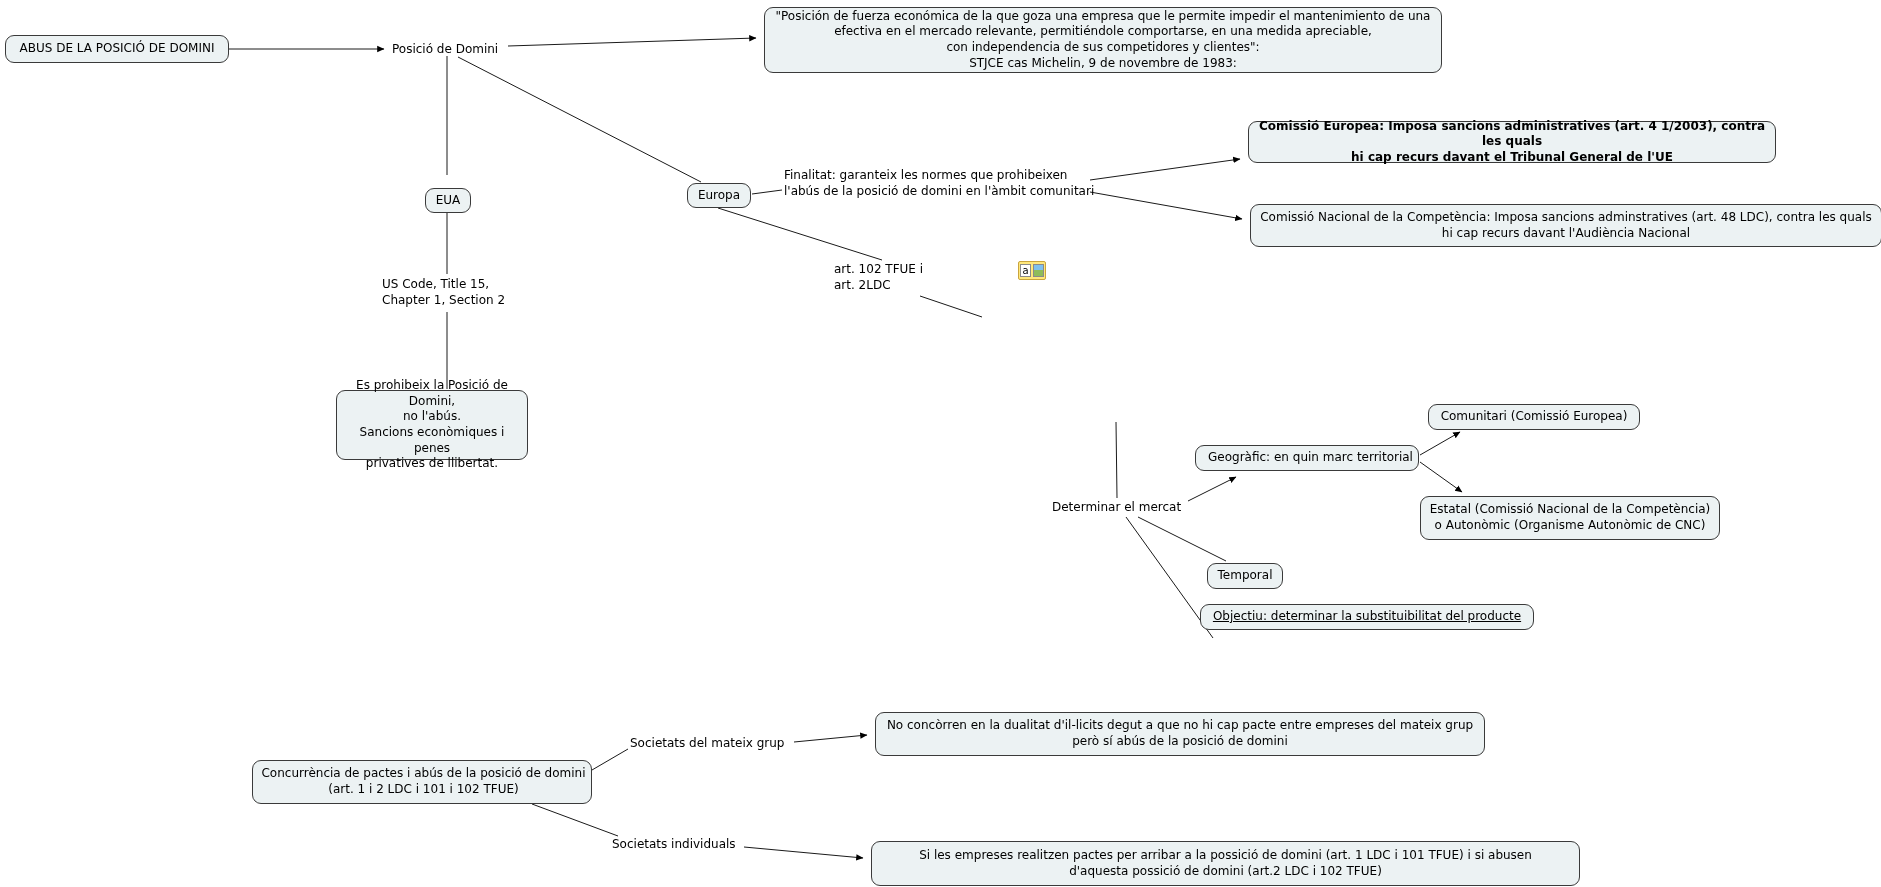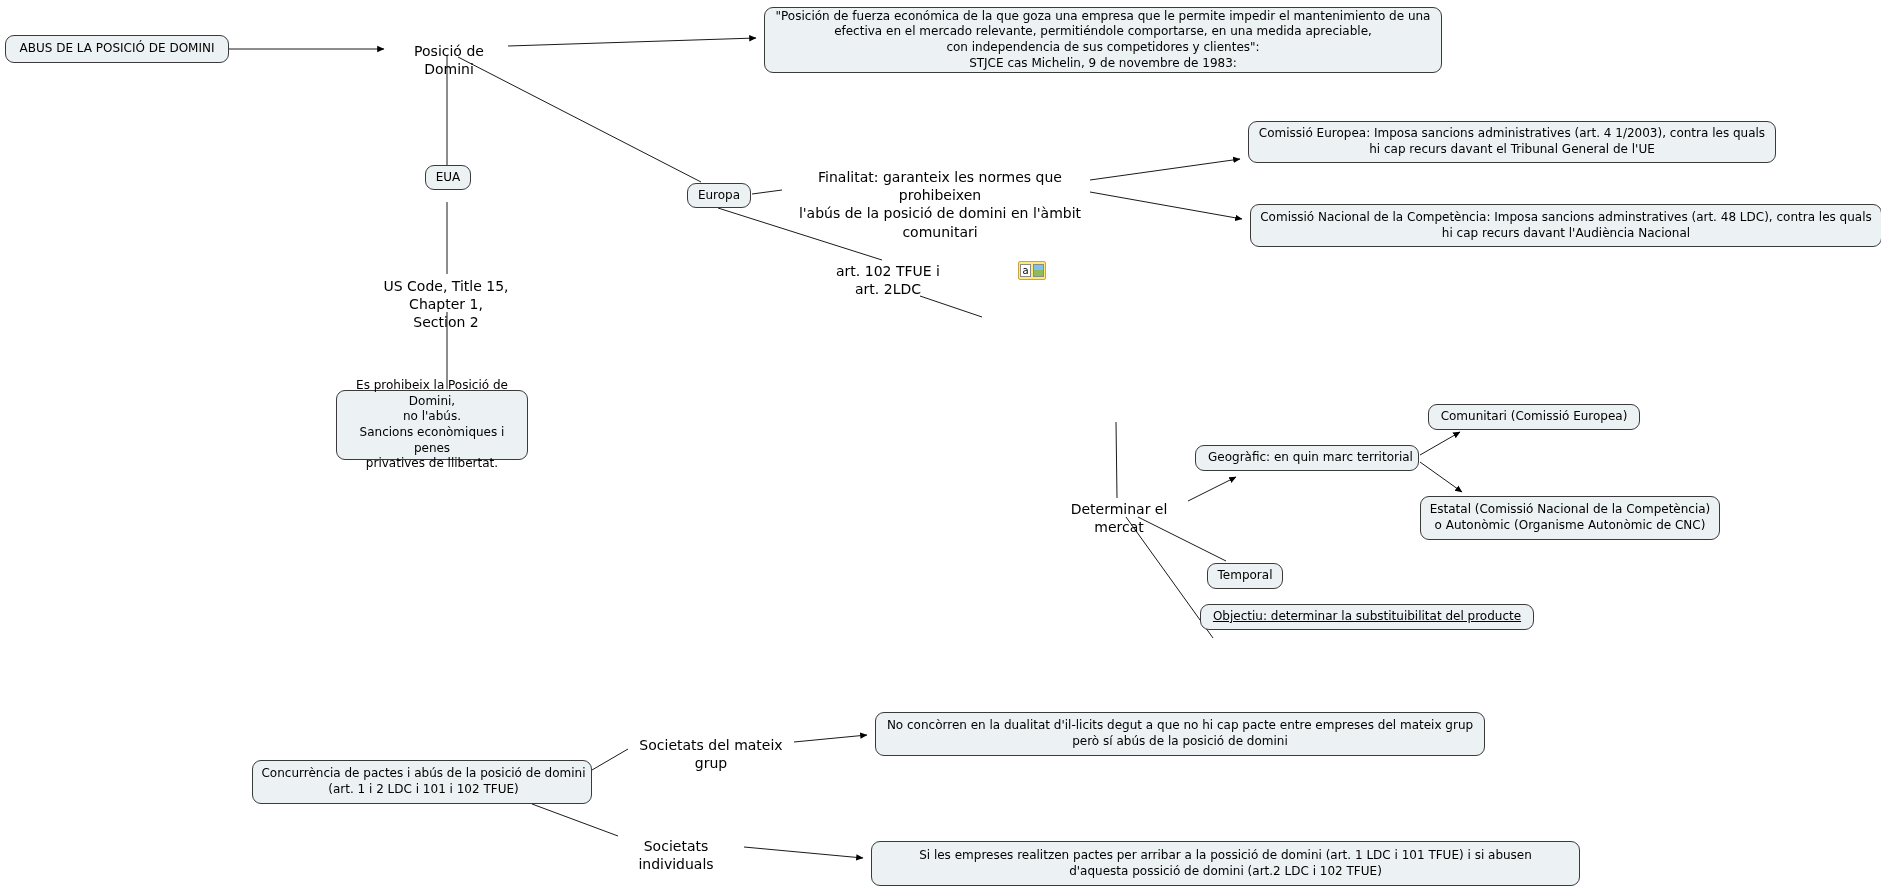--- a/index.html
+++ b/index.html
@@ -25,23 +25,22 @@
     text-align:center;
     white-space:pre-line;
     display:flex;
     align-items:center;
     justify-content:center;
     padding:2px 5px;
   }
   .label {
     position:absolute;
     color:#000000;
-    font-size:14px;
+    font-size:12px;
     line-height:1.3;
-    text-align:center;
     white-space:pre-line;
   }
   .resource-icon {
     position:absolute;
     left:1018px; top:261px;
     width:28px; height:19px;
     background:#ffe87c;
     border:1px solid #caa53d;
     border-radius:2px;
     display:flex;
@@ -102,25 +101,25 @@
     </g>
   </svg>
 
   <div class="node" style="left:5px;top:35px;width:224px;height:28px;">ABUS DE LA POSICIÓ DE DOMINI</div>
 
   <div class="node" style="left:764px;top:7px;width:678px;height:66px;">"Posición de fuerza económica de la que goza una empresa que le permite impedir el mantenimiento de una
 efectiva en el mercado relevante, permitiéndole comportarse, en una medida apreciable,
 con independencia de sus competidores y clientes":
 STJCE cas Michelin, 9 de novembre de 1983:</div>
 
-  <div class="node" style="left:425px;top:165px;width:46px;height:25px;">EUA</div>
+  <div class="node" style="left:425px;top:188px;width:46px;height:25px;">EUA</div>
 
   <div class="node" style="left:687px;top:183px;width:64px;height:25px;">Europa</div>
 
-  <div class="node" style="left:1248px;top:121px;width:528px;height:42px;">Comissió Europea: Imposa sancions administratives (art. 4 1/2003), contra les quals
+  <div class="node" style="left:1248px;top:121px;width:528px;height:42px;font-weight:bold;">Comissió Europea: Imposa sancions administratives (art. 4 1/2003), contra les quals
 hi cap recurs davant el Tribunal General de l'UE</div>
 
   <div class="node" style="left:1250px;top:204px;width:632px;height:43px;">Comissió Nacional de la Competència: Imposa sancions adminstratives (art. 48 LDC), contra les quals
 hi cap recurs davant l'Audiència Nacional</div>
 
   <div class="node" style="left:336px;top:390px;width:192px;height:70px;">Es prohibeix la Posició de Domini,
 no l'abús.
 Sancions econòmiques i penes
 privatives de llibertat.</div>
 

